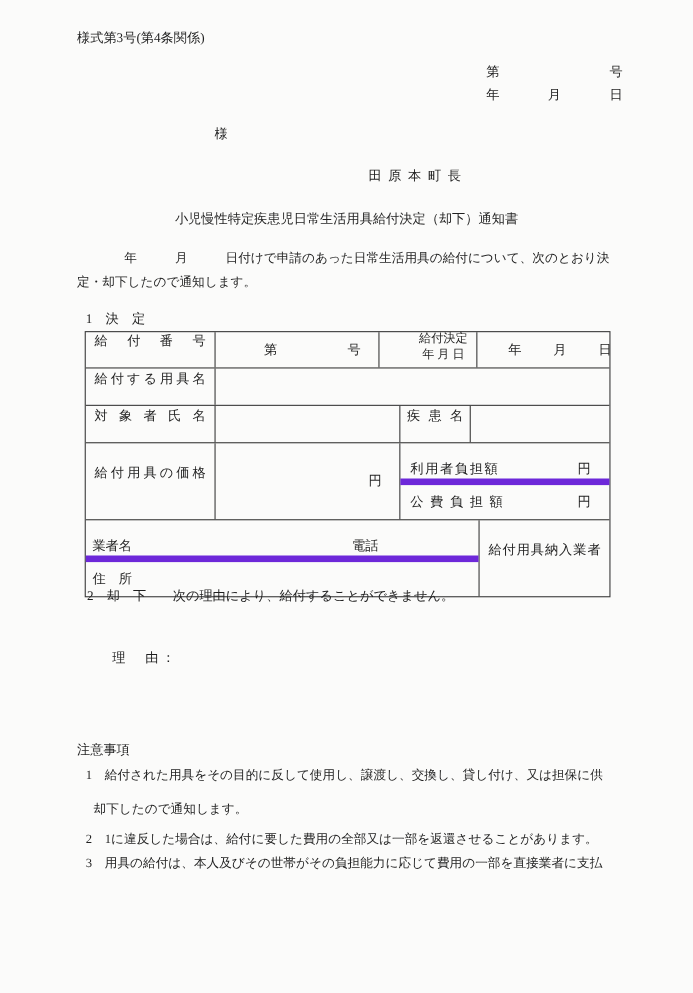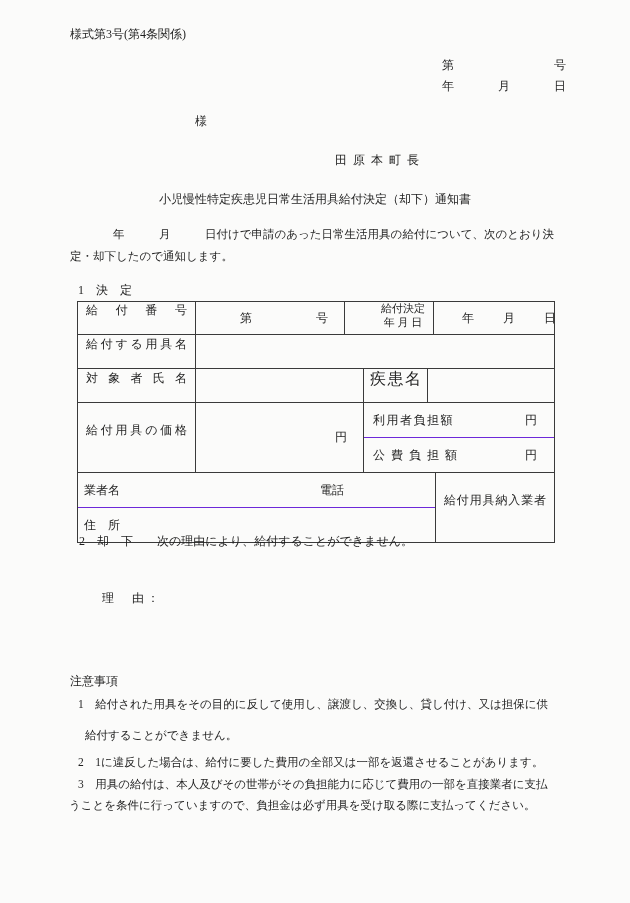--- a/index.html
+++ b/index.html
@@ -43,26 +43,26 @@
   .r1{height:33px;gap:28px;}
   .r2{height:34px;}
   .r3{height:34px;}
   .r4{height:70px;}
   .r5{height:69px;}
   .cell-grantno{width:121px;flex:none;justify-content:space-between;padding:0 16px;}
   .cell-datelabel{width:61px;flex:none;flex-direction:column;justify-content:flex-start;font-size:11px;line-height:13.5px;text-align:center;}
   .cell-dateval{flex:1;justify-content:flex-end;gap:29px;padding-right:8px;}
   .cell-flex1{flex:1;}
   .cell-w168{width:168px;flex:none;}
-  .cell-disease{width:64px;flex:none;padding:0 6px;font-size:16px;}
+  .cell-disease{width:64px;flex:none;padding:0 6px;font-size:12px;}
   .cell-yen{justify-content:flex-end;padding-right:16px;}
   .stack{flex:1;display:flex;flex-direction:column;padding:0;align-items:stretch;}
   .substack{display:flex;flex-direction:column;flex:1;}
   .subrow{flex:1;display:flex;align-items:center;box-sizing:border-box;}
-  .subrow.divided{border-bottom:1px solid #6d28d9;}
+  .subrow.divided{border-bottom:6px solid #6d28d9;align-items:flex-end;}
   .share-row{justify-content:space-between;padding:0 17px 0 9px;}
   .ls15{letter-spacing:1.5px;}
   .ls6{letter-spacing:6px;}
   .vendor-row{padding-left:6px;}
   .phone{margin-left:200px;}
   .addr-row{padding-left:6px;}
 
   .note-line{position:absolute;white-space:pre;font-size:11.5px;}
 </style>
 </head>
@@ -160,18 +160,17 @@
       <div class="td label-cell jl">給付用具納入業者</div>
     </div>
 
   </div>
 
   <div class="abs" style="left:79px;top:533px;">2　却　下　　次の理由により、給付することができません。</div>
   <div class="abs" style="left:102px;top:590px;letter-spacing:3px;">理　由：</div>
 
   <div class="abs" style="left:70px;top:673px;">注意事項</div>
   <div class="note-line" style="left:78px;top:697px;">1　給付された用具をその目的に反して使用し、譲渡し、交換し、貸し付け、又は担保に供</div>
-  <div class="note-line" style="left:85px;top:728px;">給付することができません。</div>
+  <div class="note-line" style="left:85px;top:728px;">却下したので通知します。</div>
   <div class="note-line" style="left:78px;top:755px;">2　1に違反した場合は、給付に要した費用の全部又は一部を返還させることがあります。</div>
   <div class="note-line" style="left:78px;top:777px;">3　用具の給付は、本人及びその世帯がその負担能力に応じて費用の一部を直接業者に支払</div>
-  <div class="note-line" style="left:69px;top:798px;">うことを条件に行っていますので、負担金は必ず用具を受け取る際に支払ってください。</div>
 
 </div>
 
 </body></html>

